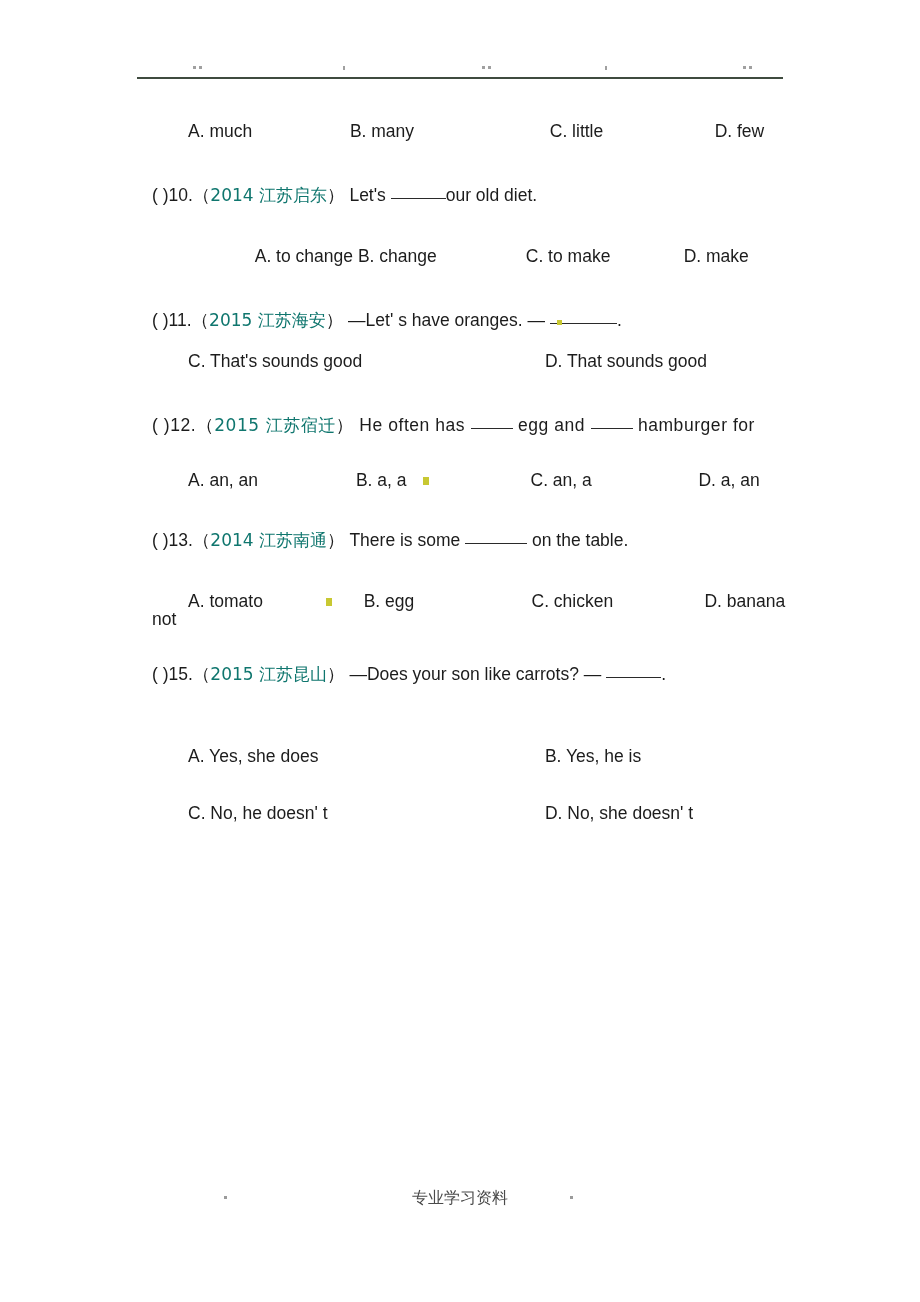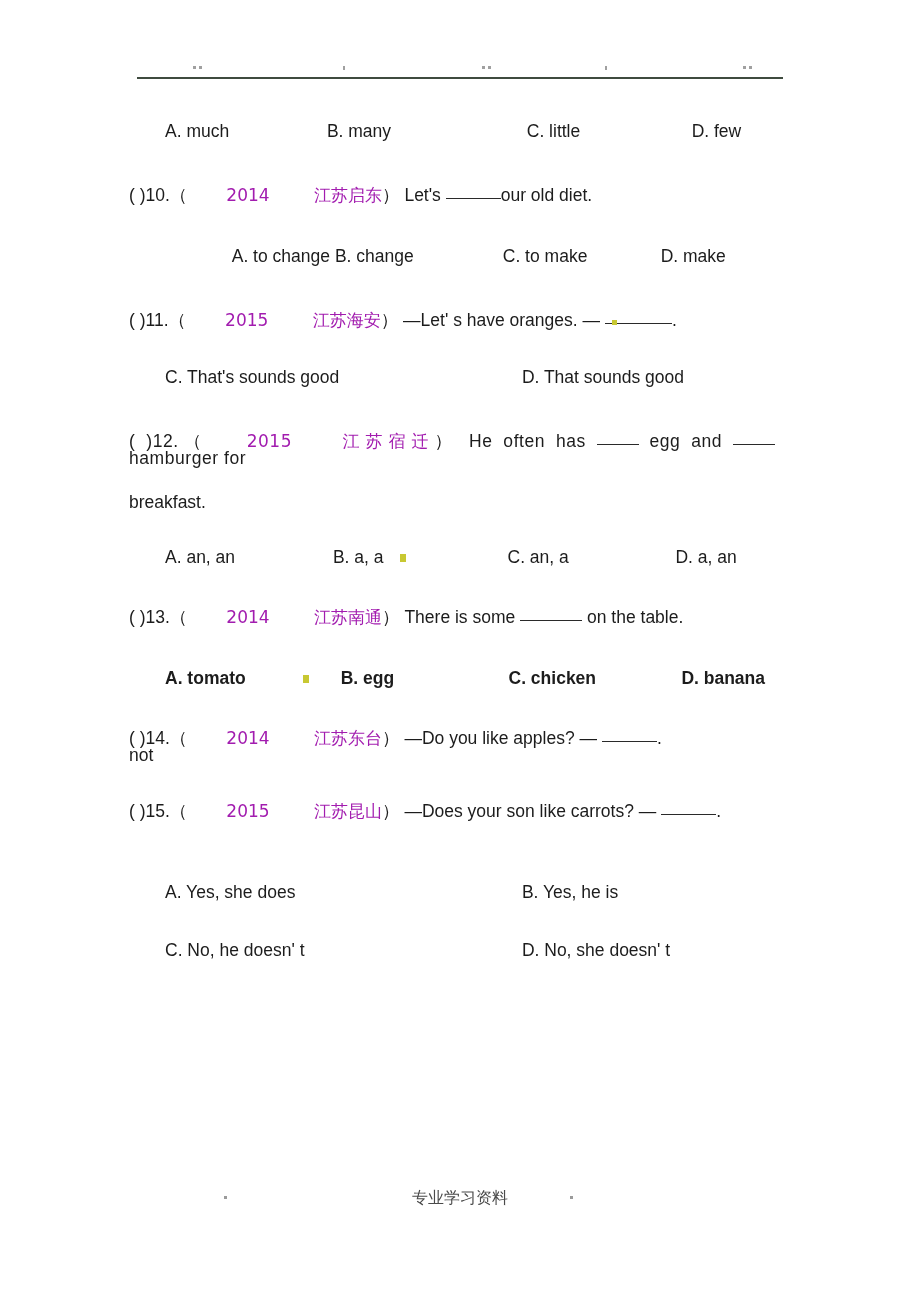--- a/index.html
+++ b/index.html
@@ -36,21 +36,21 @@
     left: 0;
     top: 19px;
     width: 646px;
     height: 2px;
     background: #3f4b3f;
   }
 
   
   .content {
     position: absolute;
-    left: 129px;
+    left: 152px;
     top: 105px;
     width: 646px;
   }
 
   .q-line {
     font-size: 17.5px;
     line-height: 1.0;
     color: #1c1c1c;
     white-space: nowrap;
   }
@@ -65,24 +65,23 @@
     width: 646px;
   }
 
   .opts {
     position: relative;
     padding-left: 36px;
     white-space: nowrap;
   }
 
   .cn {
-    color: #a21caf;
+    color: #0f766e;
     font-family: "DejaVu Sans", sans-serif;
     font-size: 17px;
-    margin-left: 39px;
   }
 
   .blank {
     display: inline-block;
     border-bottom: 1.6px solid #2a2a2a;
     vertical-align: 2px;
   }
   .blank.w4 { width: 42px; }
   .blank.w5 { width: 55px; }
   .blank.w6 { width: 62px; }
@@ -164,58 +163,51 @@
       <span class="ocol" style="width:165px;text-align:right;">A. to change</span>
       <span class="ocol" style="width:163px;">B. change</span>
       <span class="ocol" style="width:153px;">C. to make</span>
       <span class="ocol">D. make</span>
     </div>
 
     <div class="q-line stem" style="margin-top:46px;">
       <span>(  )</span><span>11.</span><span>（</span><span class="cn">2015 </span><span class="cn">江苏海安</span><span>）</span>
       <span>—Let' s have oranges. — </span><span class="blank" style="width:7px;"></span><span class="mark sm"></span><span class="blank w5"></span><span>.</span>
     </div>
-    <div class="q-line opts" style="margin-top:40px;">
+    <div class="q-line opts" style="margin-top:24px;">
       <span class="ocol" style="width:352px;">C. That's sounds good</span>
       <span class="ocol">D. That sounds good</span>
     </div>
 
     <div class="q-line stem wrap" style="margin-top:46px; letter-spacing:0.55px;">
       <span>(  )</span><span>12.</span><span>（</span><span class="cn">2015 </span><span class="cn">江苏宿迁</span><span>）</span>
       <span>He often has </span><span class="blank w4"></span><span> egg and </span><span class="blank w4"></span><span> hamburger for</span>
-    </div>
-    <div class="q-line" style="margin-top:26px;">
-      <span>breakfast.</span>
     </div>
     <div class="q-line opts" style="margin-top:38px;">
       <span class="ocol" style="width:163px;">A. an, an</span>
       <span class="ocol" style="width:62px;">B. a, a</span>
       <span class="mark"></span>
       <span class="ocol" style="width:92px;"></span>
       <span class="ocol" style="width:163px;">C. an, a</span>
       <span class="ocol">D. a, an</span>
     </div>
 
     <div class="q-line stem" style="margin-top:42px;">
       <span>(  )</span><span>13.</span><span>（</span><span class="cn">2014 </span><span class="cn">江苏南通</span><span>）</span>
       <span>There is some </span><span class="blank w6"></span><span> on the table.</span>
     </div>
-    <div class="q-line opts" style="margin-top:44px;font-weight:bold;">
+    <div class="q-line opts" style="margin-top:44px;">
       <span class="ocol" style="width:133px;">A. tomato</span>
       <span class="mark"></span>
       <span class="ocol" style="width:22px;"></span>
       <span class="ocol" style="width:163px;">B. egg</span>
       <span class="ocol" style="width:168px;">C. chicken</span>
       <span class="ocol">D. banana</span>
     </div>
 
-    <div class="q-line stem" style="margin-top:42px;">
-      <span>(  )</span><span>14.</span><span>（</span><span class="cn">2014 </span><span class="cn">江苏东台</span><span>）</span>
-      <span>—Do you like apples? — </span><span class="blank w5"></span><span>.</span>
-    </div>
     <div class="q-line" style="">
       <span>not</span>
     </div>
 
     <div class="q-line stem" style="margin-top:38px;">
       <span>(  )</span><span>15.</span><span>（</span><span class="cn">2015 </span><span class="cn">江苏昆山</span><span>）</span>
       <span>—Does your son like carrots? — </span><span class="blank w5"></span><span>.</span>
     </div>
     <div class="q-line opts" style="margin-top:44px;">
       <span class="ocol" style="width:352px;margin-top:20px;">A. Yes, she does</span>

